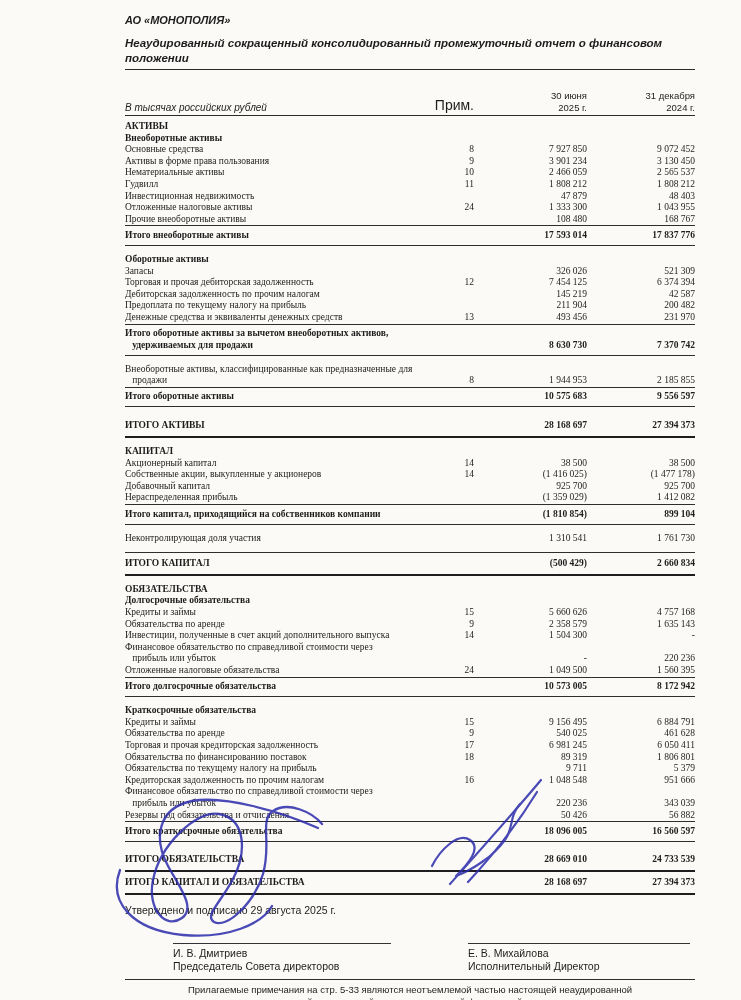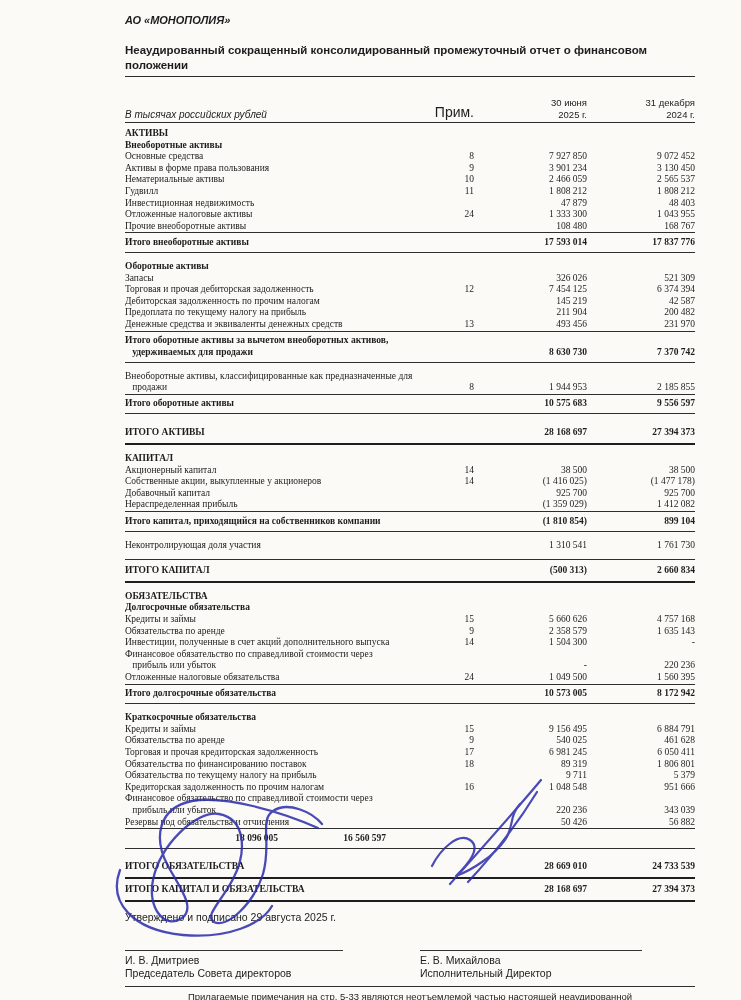--- a/index.html
+++ b/index.html
@@ -7,22 +7,22 @@
   .page {
     position:relative; width:741px; height:1000px; overflow:hidden;
     background:#fbfaf7; color:#1d1d1d;
     font-family:"Liberation Sans", sans-serif;
   }
   .content { padding:13px 46px 0 125px; }
 
   
   .company { font-size:11px; font-weight:bold; font-style:italic; line-height:14px; }
   .doc-title {
-    font-size:11.5px; font-weight:bold; line-height:14.5px;
-    max-width:560px; margin-top:16px;
+    font-size:11.5px; font-weight:bold; font-style:italic; line-height:14.5px;
+    max-width:560px; margin-top:9px;
   }
   .title-rule { border-top:1.7px solid #2b2b2b; margin-top:4px; }
 
   
   .thead { display:flex; align-items:flex-end; margin-top:20px;
            border-bottom:1.5px solid #2b2b2b; padding-bottom:2px; }
   .thead .lbl { flex:1; font-style:italic; font-size:10px; }
   .thead .note { width:40px; text-align:right; font-size:14px; }
   .thead .v { white-space:pre-line; text-align:right; font-size:9.5px; line-height:11.5px; }
   .v1 { width:113px; } .v2 { width:108px; }
@@ -34,21 +34,21 @@
   .trow .v { text-align:right; white-space:pre; }
   .trow.section { font-weight:bold; }
   .trow.total { font-weight:bold; padding:3.5px 0; }
   .trow.grand { font-weight:bold; padding:4.5px 0; }
   .rule  { border-top:1.5px solid #2e2e2e; }
   .rule2 { border-top:2.2px solid #1e1e1e; }
   .gap { height:8px; }
 
   
   .approve-text { margin-top:9px; font-size:10.5px; }
-  .sign-row { display:flex; margin-top:27px; }
+  .sign-row { display:flex; margin-top:27px;margin-left:48px; }
   .sign-col-left { width:295px; }
   .sign-col-right { flex:1; }
   .sign-line { border-bottom:1.3px solid #333; height:0; }
   .sign-col-left .sign-line { width:218px; }
   .sign-col-right .sign-line { width:222px; }
   .signer-name { font-size:10.5px; margin-top:3px; }
   .signer-title { font-size:10.5px; margin-top:1px; }
 
   
   .foot-rule { border-top:1.4px solid #2e2e2e; margin-top:7px; }
@@ -254,21 +254,21 @@
           <div class="lbl">Неконтролирующая доля участия</div>
           <div class="note"></div>
           <div class="v v1">1 310 541</div>
           <div class="v v2">1 761 730</div>
         </div>
         <div class="gap"></div>
         <div class="rule"></div>
         <div class="trow grand">
           <div class="lbl">ИТОГО КАПИТАЛ</div>
           <div class="note"></div>
-          <div class="v v1">(500 313)</div>
+          <div class="v v1">(500 429)</div>
           <div class="v v2">2 660 834</div>
         </div>
         <div class="rule2"></div>
         <div class="gap"></div>
         <div class="trow section">
           <div class="lbl">ОБЯЗАТЕЛЬСТВА</div>
           <div class="note"></div>
           <div class="v v1"></div>
           <div class="v v2"></div>
         </div>
@@ -368,20 +368,21 @@
           <div class="v v2">343 039</div>
         </div>
         <div class="trow data">
           <div class="lbl">Резервы под обязательства и отчисления</div>
           <div class="note"></div>
           <div class="v v1">50 426</div>
           <div class="v v2">56 882</div>
         </div>
         <div class="rule"></div>
         <div class="trow total">
+          <div class="lbl">Итого краткосрочные обязательства</div>
           <div class="note"></div>
           <div class="v v1">18 096 005</div>
           <div class="v v2">16 560 597</div>
         </div>
         <div class="rule"></div>
         <div class="gap"></div>
         <div class="trow grand">
           <div class="lbl">ИТОГО ОБЯЗАТЕЛЬСТВА</div>
           <div class="note"></div>
           <div class="v v1">28 669 010</div>

